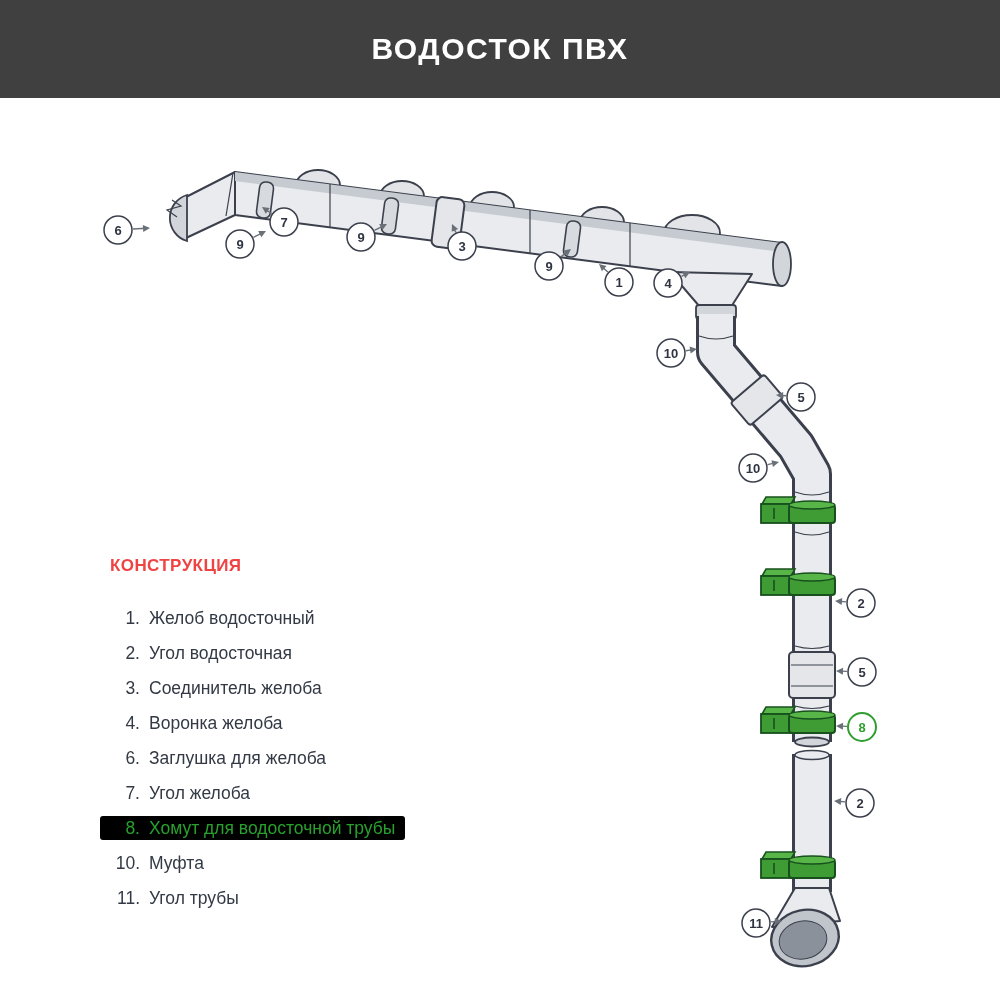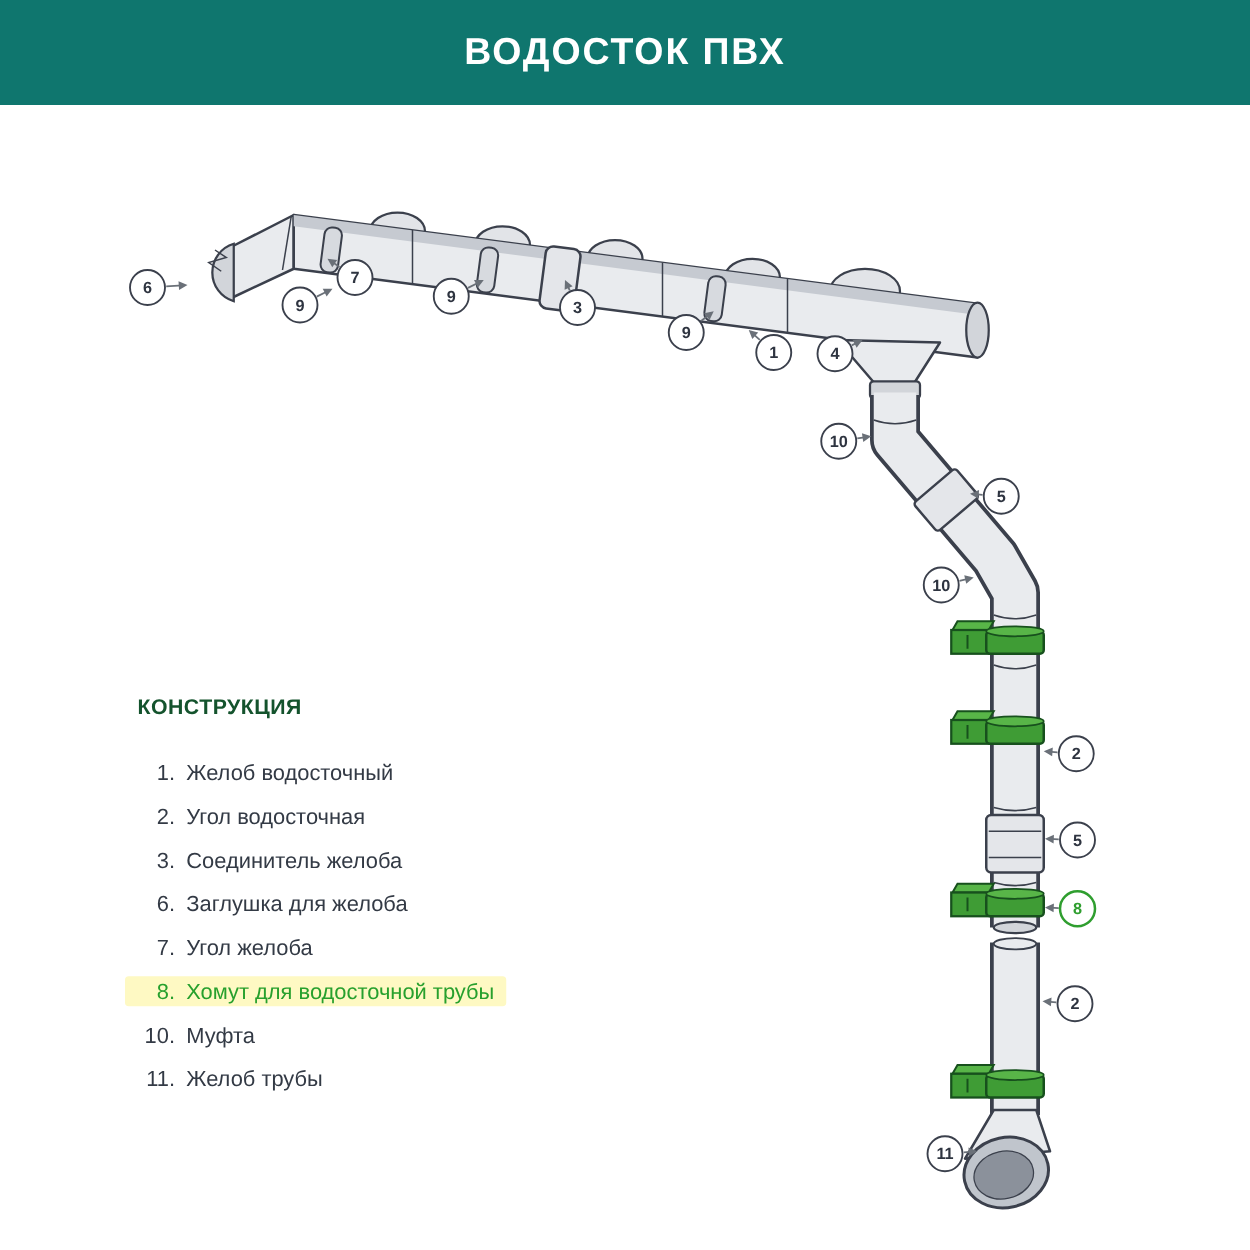--- a/index.html
+++ b/index.html
@@ -5,22 +5,22 @@
   html, body { margin: 0; padding: 0; background: #ffffff; }
   .page {
     position: relative;
     width: 1000px; height: 1000px;
     background: #ffffff;
     overflow: hidden;
     font-family: "Liberation Sans", sans-serif;
   }
   .header {
     position: absolute; top: 0; left: 0;
-    width: 1000px; height: 84px;
-    background: #0f766e;
+    width: 1000px; height: 98px;
+    background: #404040;
     display: flex; align-items: center; justify-content: center;
   }
   .header h1 {
     margin: 0;
     color: #ffffff;
     font-size: 30px;
     font-weight: 700;
     letter-spacing: 1.5px;
   }
   #diagram {
@@ -47,42 +47,42 @@
   .legend {
     position: absolute;
     left: 110px; top: 556px;
     color: #333a45;
   }
   .legend h2 {
     margin: 0 0 30px 0;
     font-size: 17px;
     font-weight: 700;
     letter-spacing: 0.4px;
-    color: #14532d;
+    color: #ef4444;
   }
   .legend ol {
     list-style: none;
     margin: 0; padding: 0;
   }
   .legend li {
     font-size: 17.5px;
     line-height: 20px;
     padding: 2px 10px;
     margin: 11px 0 6px -10px;
     width: fit-content;
     border-radius: 3px;
     white-space: nowrap;
   }
   .legend li .num {
     display: inline-block;
     width: 30px;
     text-align: right;
     margin-right: 9px;
   }
-  .legend li.highlight { background: #fef9c3; }
+  .legend li.highlight { background: #000000; }
   .legend li.highlight .num,
   .legend li.highlight .label { color: #27a02d; }
 </style>
 </head>
 <body>
 
 <div class="page">
 
   <header class="header">
     <h1>ВОДОСТОК ПВХ</h1>
@@ -284,21 +284,22 @@
         </g>
       </g>
   </svg>
 
   <aside class="legend">
     <h2>КОНСТРУКЦИЯ</h2>
     <ol id="legend-list">
         <li><span class="num">1.</span><span class="label">Желоб водосточный</span></li>
         <li><span class="num">2.</span><span class="label">Угол водосточная</span></li>
         <li><span class="num">3.</span><span class="label">Соединитель желоба</span></li>
+        <li><span class="num">4.</span><span class="label">Воронка желоба</span></li>
         <li><span class="num">6.</span><span class="label">Заглушка для желоба</span></li>
         <li><span class="num">7.</span><span class="label">Угол желоба</span></li>
         <li class="highlight"><span class="num">8.</span><span class="label">Хомут для водосточной трубы</span></li>
         <li><span class="num">10.</span><span class="label">Муфта</span></li>
-        <li><span class="num">11.</span><span class="label">Желоб трубы</span></li>
+        <li><span class="num">11.</span><span class="label">Угол трубы</span></li>
       </ol>
   </aside>
 
 </div>
 
 </body></html>

